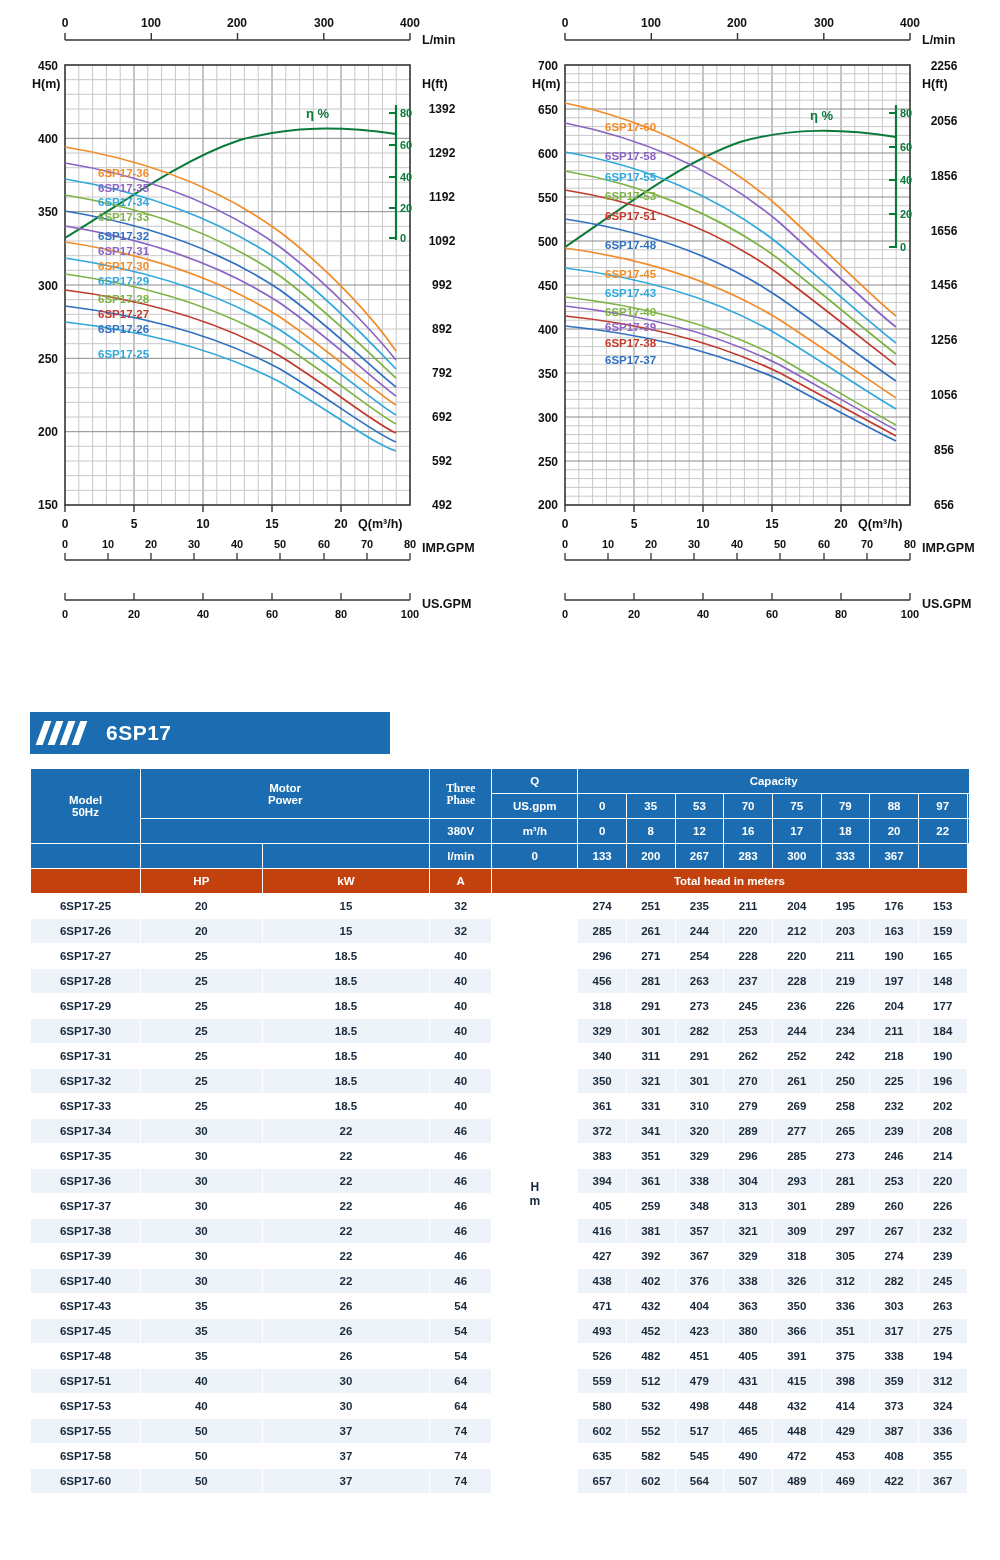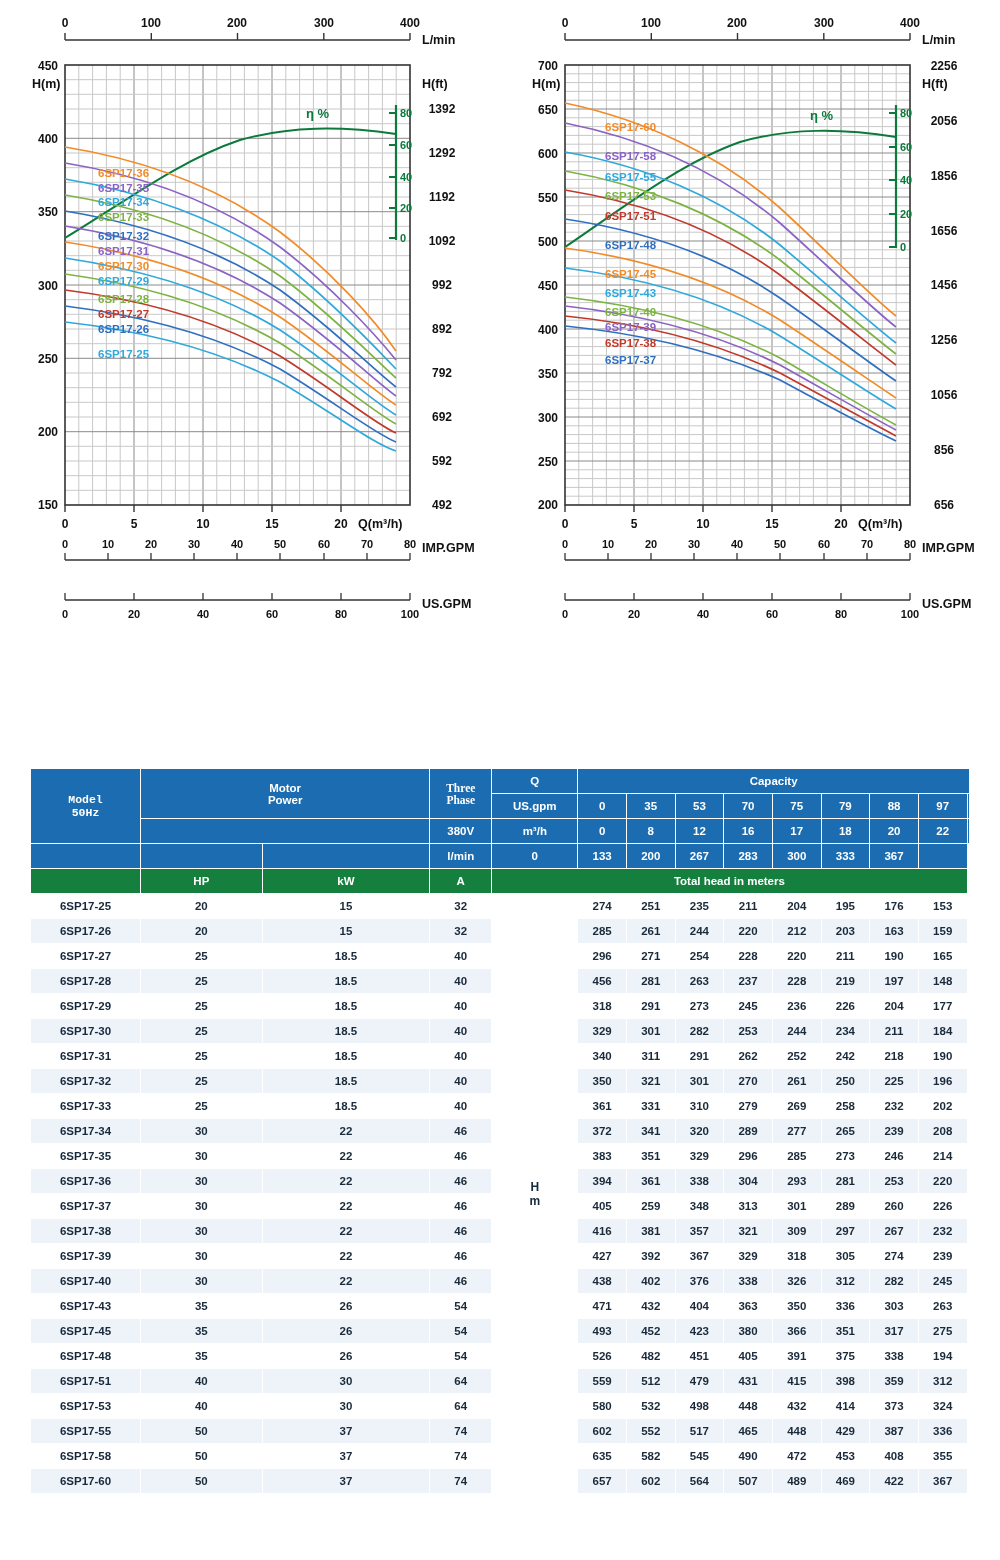--- a/index.html
+++ b/index.html
@@ -62,21 +62,21 @@
     height: 25px;
     font-weight: bold;
   }
   .hd { background: #1b6cb0; color: #ffffff; font-weight: bold; }
   .hd-sub { background: #1b6cb0; color: #ffffff; font-weight: bold; }
   tbody td { border: 1px solid #cfd8e3; color: #1a2a3a; font-weight: normal; }
   tbody tr:nth-child(odd) td { background: #ffffff; }
   tbody tr:nth-child(even) td { background: #eef3f9; }
   tbody td.model { font-weight: bold; text-align: center; color: #17293d; }
   td.hm { background: #ffffff !important; font-weight: bold; color: #17293d; font-size: 12px; }
-  .hd2 { background: #15803d; color: #fff; font-weight: bold; }
+  .hd2 { background: #c2410c; color: #fff; font-weight: bold; }
 </style>
 </head>
 <body>
 
 <div class="page">
 
   <div class="charts">
 
     <div class="chart-block chart-left">
       <div class="plot-wrap">
@@ -489,25 +489,34 @@
           <text class="curve-label" fill="#2fa8dc" x="95" y="297">6SP17-43</text>
           <text class="curve-label" fill="#7cb342" x="95" y="316">6SP17-40</text>
           <text class="curve-label" fill="#8a63c4" x="95" y="331">6SP17-39</text>
           <text class="curve-label" fill="#c0392b" x="95" y="347">6SP17-38</text>
           <text class="curve-label" fill="#2f6fc0" x="95" y="364">6SP17-37</text>
         </svg>
       </div>
     </div>
   </div>
 
+  <div class="title-bar">
+    <span class="slashes">
+        <i></i>
+        <i></i>
+        <i></i>
+        <i></i>
+      </span>
+    <span class="title-text">6SP17</span>
+  </div>
 
   <table class="specs">
     <thead>
       <tr>
-        <td class="hd" rowspan="3" style="width:110px;font-family:Liberation Mono, monospace;">
+        <td class="hd" rowspan="3" style="width:110px;">
           <div>Model</div>
           <div>50Hz</div>
         </td>
         <td class="hd" rowspan="2" colspan="2" style="width:120px;margin-left:12px;">
           <div>Motor</div>
           <div>Power</div>
         </td>
         <td class="hd" rowspan="2" style="width:62px;font-family:Liberation Serif, serif;">
           <div>Three</div>
           <div>Phase</div>

